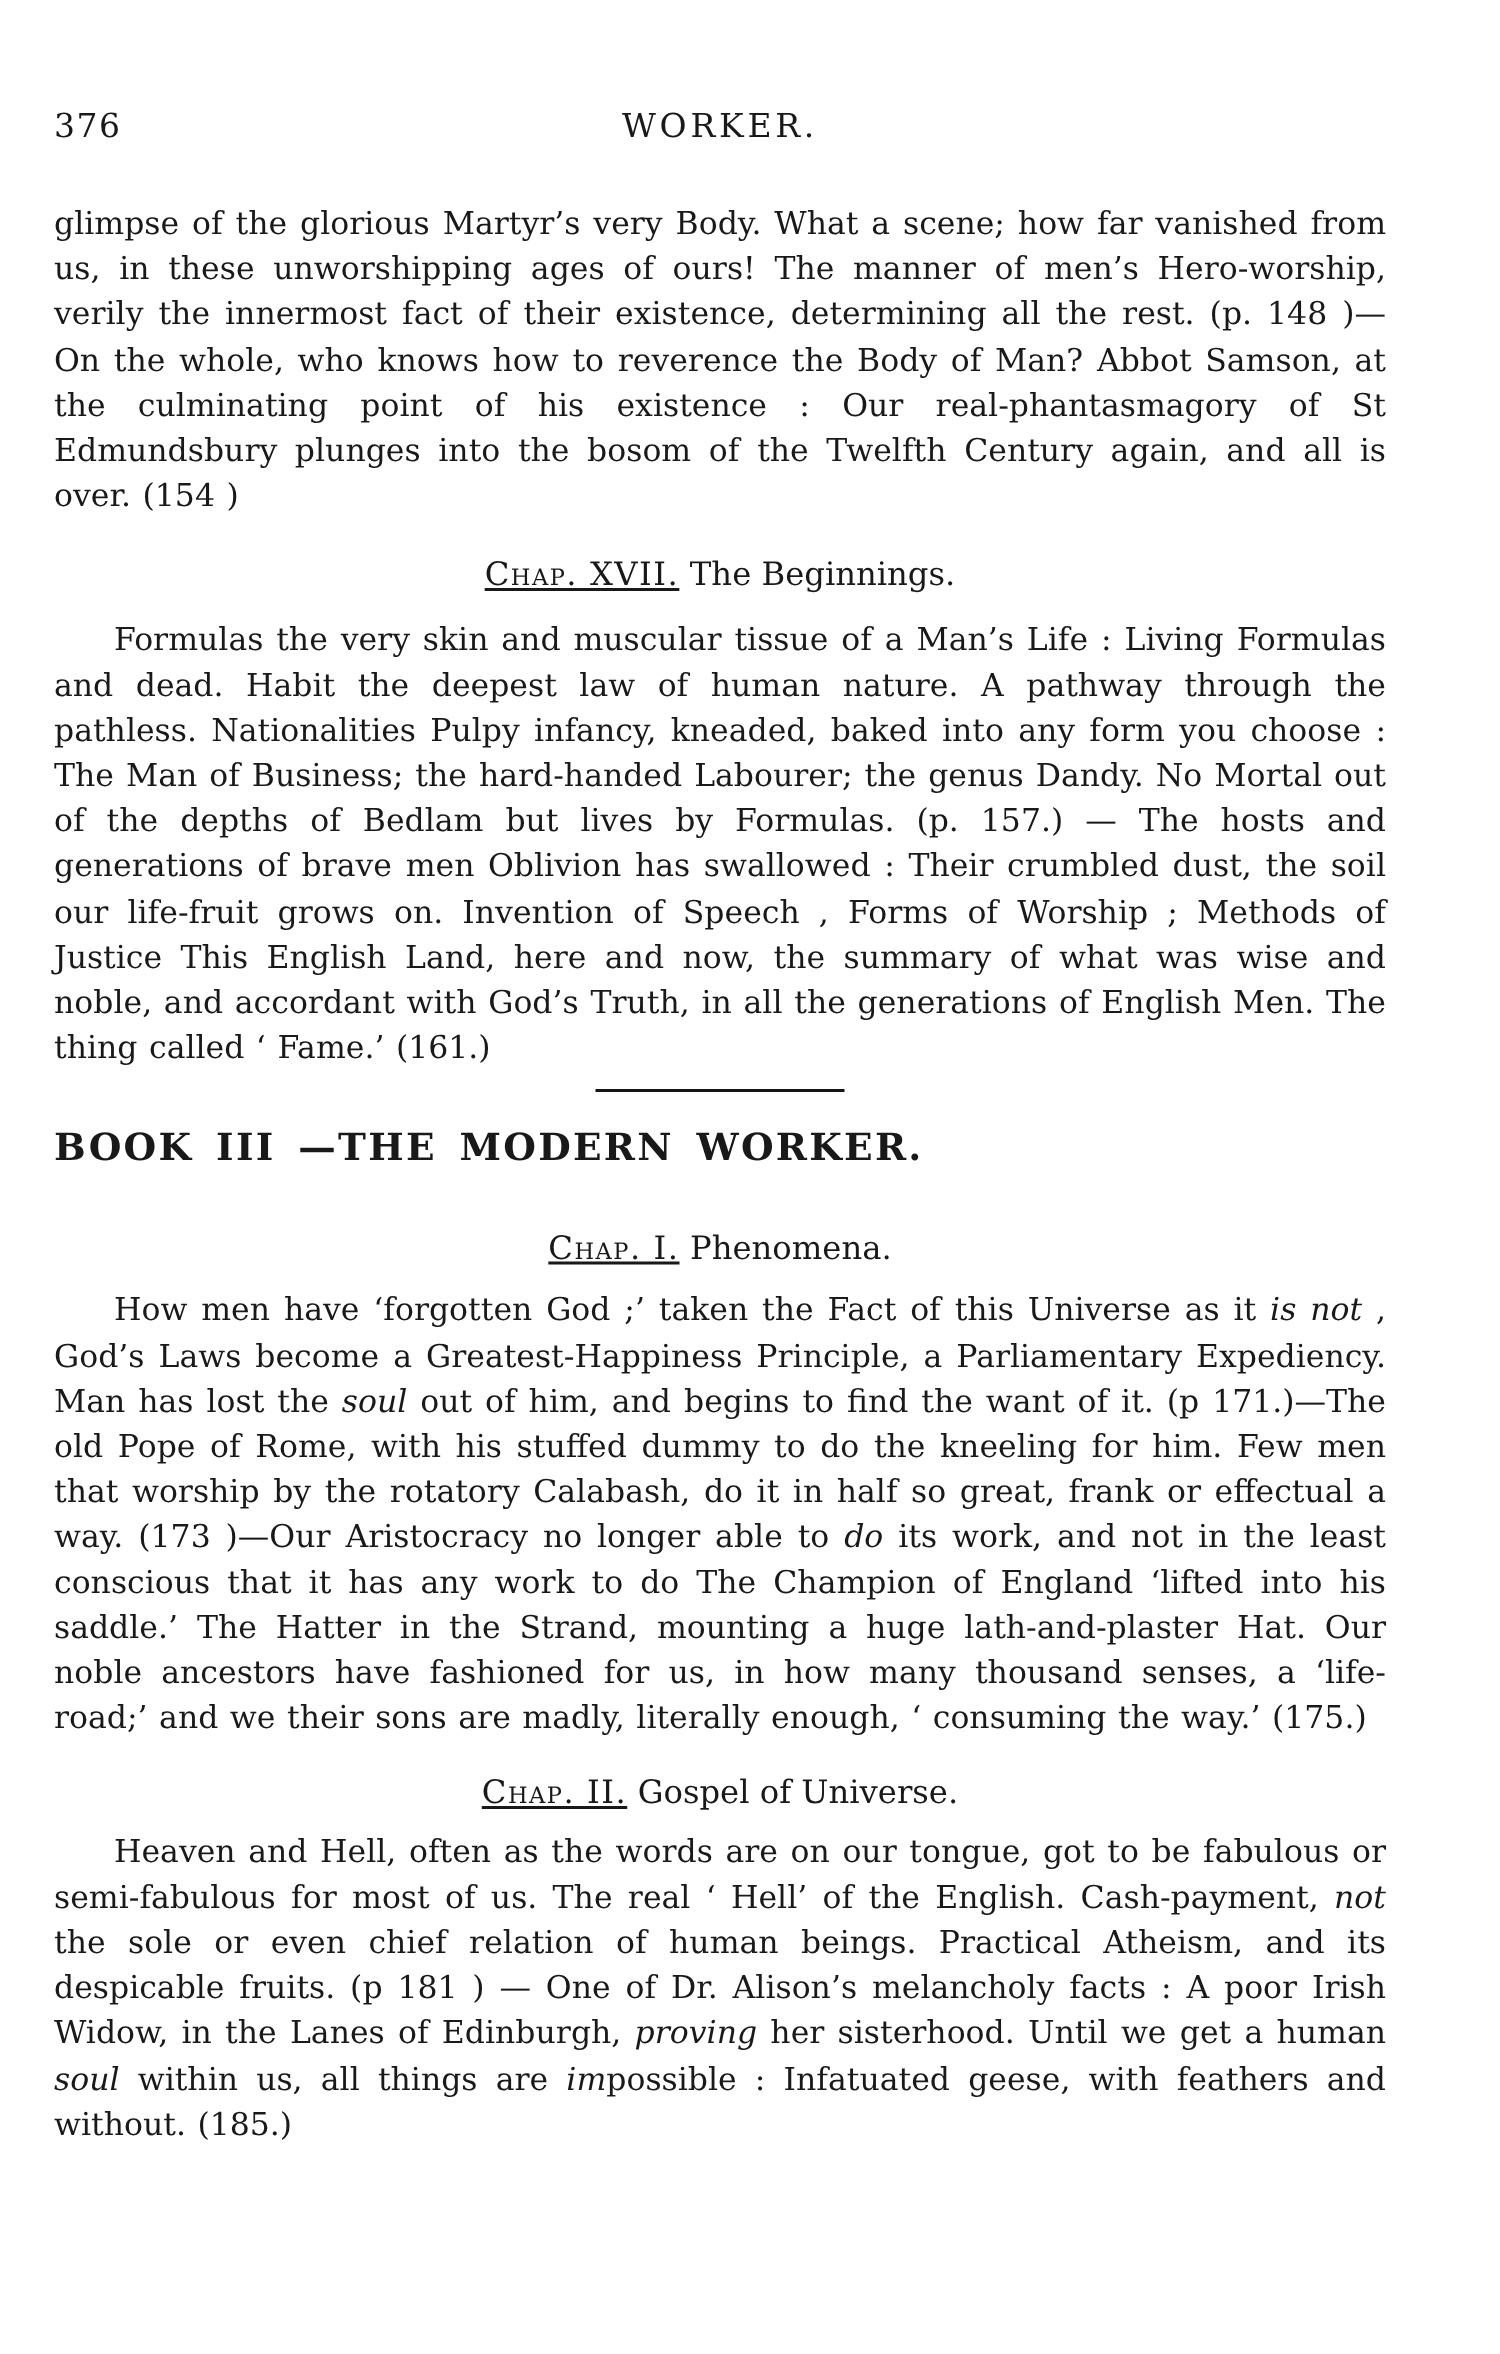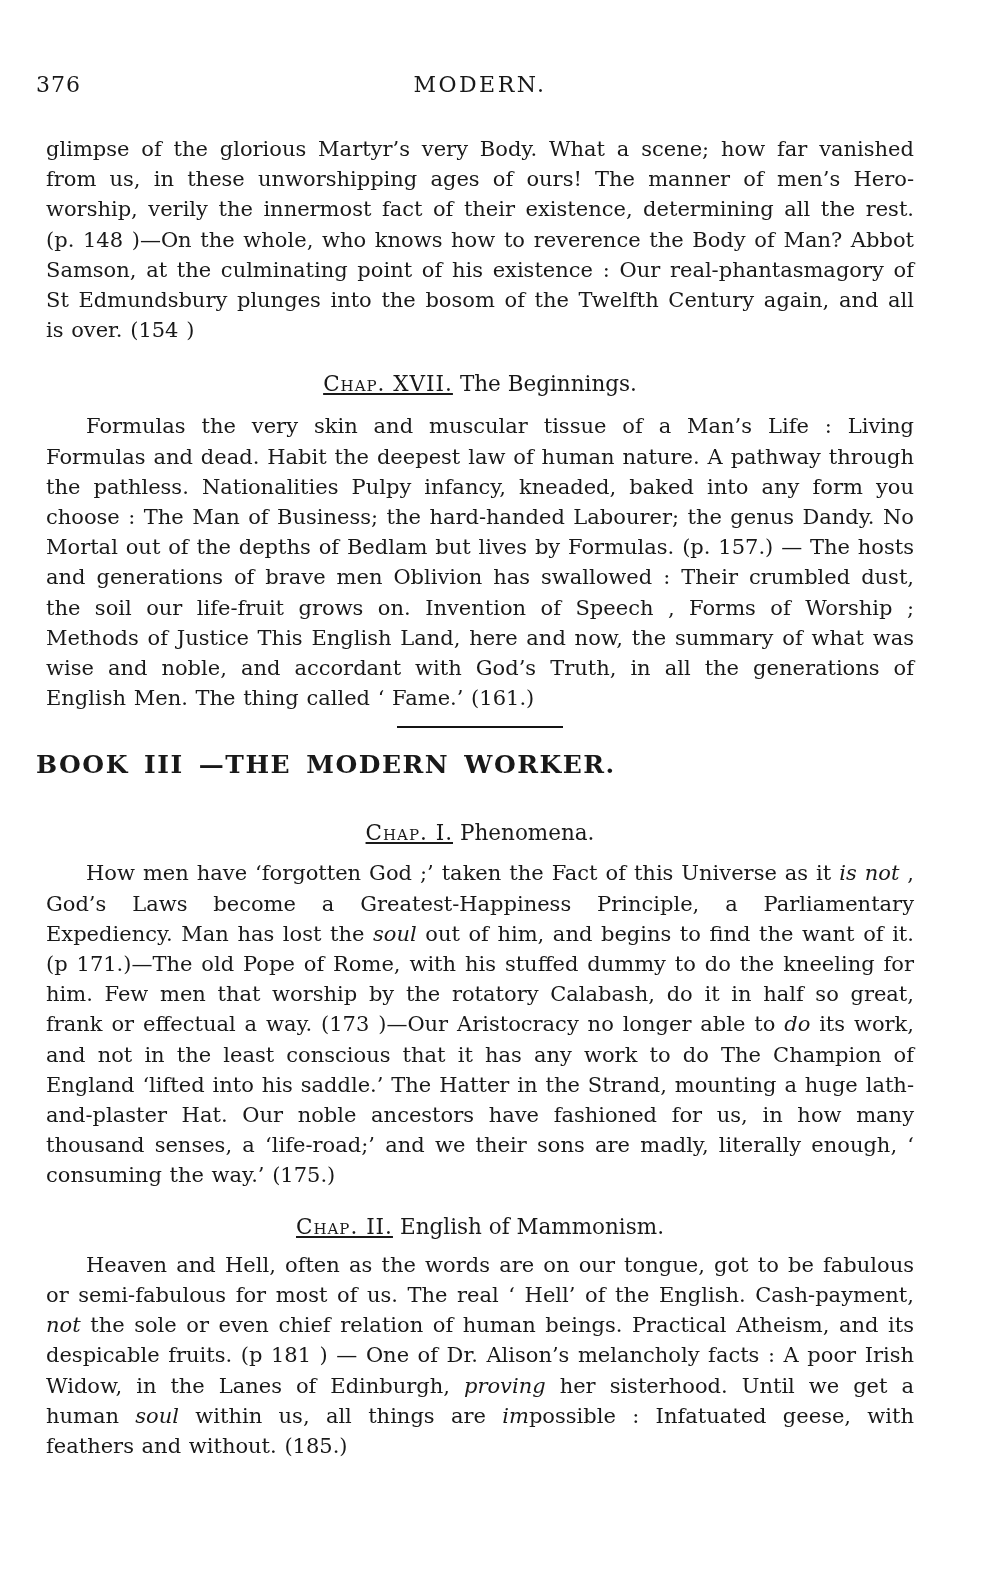--- a/index.html
+++ b/index.html
@@ -35,21 +35,21 @@
   }
   .running-head {
     position: absolute;
     left: 0;
     right: 0;
     top: 0;
     text-align: center;
     letter-spacing: 2.5px;
   }
   .para {
-    margin: 10px;
+    margin: 0;
     font-size: 21px;
     line-height: 30.2px;
     text-align: justify;
     word-spacing: 1px;
   }
   .para.indent { text-indent: 40px; }
   .intro-para  { margin-top: 34px; }
   .chap17-para { margin-top: 12px; }
   .chap1-para  { margin-top: 10px; }
   .chap2-para  { margin-top: 8px; }
@@ -87,34 +87,34 @@
     word-spacing: 5px;
   }
 </style>
 </head>
 <body>
 
 <div class="page">
 
   <header class="page-header">
     <span class="page-number">376</span>
-    <span class="running-head">MODERN.</span>
+    <span class="running-head">WORKER.</span>
   </header>
 
   <p class="para intro-para"><span>glimpse of the glorious Martyr’s very Body.  What a scene; how far vanished from us, in these unworshipping ages of ours!  The manner of men’s Hero-worship, verily the innermost fact of their existence, determining all the rest. (p. 148 )—On the whole, who knows how to reverence the Body of Man?  Abbot Samson, at the culminating point of his existence :  Our real-phantasmagory of St Edmundsbury plunges into the bosom of the Twelfth Century again, and all is over. (154 )</span></p>
 
   <h3 class="chap-heading"><span class="chap-label">Chap. XVII.</span><span class="chap-title">The Beginnings.</span></h3>
 
   <p class="para indent chap17-para"><span>Formulas the very skin and muscular tissue of a Man’s Life :  Living Formulas and dead.  Habit the deepest law of human nature.  A pathway through the pathless.  Nationalities  Pulpy infancy, kneaded, baked into any form you choose :  The Man of Business;  the hard-handed Labourer; the genus Dandy.  No Mortal out of the depths of Bedlam but lives by Formulas. (p. 157.) — The hosts and generations of brave men Oblivion has swallowed :  Their crumbled dust, the soil our life-fruit grows on.  Invention of Speech , Forms of Worship ;  Methods of Justice  This English Land, here and now, the summary of what was wise and noble, and accordant with God’s Truth, in all the generations of English Men.  The thing called ‘ Fame.’ (161.)</span></p>
 
   <div class="divider"></div>
 
   <h2 class="book-title">BOOK III —THE MODERN WORKER.</h2>
 
   <h3 class="chap-heading chap1-heading"><span class="chap-label">Chap. I.</span><span class="chap-title">Phenomena.</span></h3>
 
   <p class="para indent chap1-para"><span>How men have ‘forgotten God ;’ taken the Fact of this Universe as it </span><i>is not</i><span> , God’s Laws become a Greatest-Happiness Principle, a Parliamentary Expediency.  Man has lost the </span><i>soul</i><span> out of him, and begins to find the want of it. (p 171.)—The old Pope of Rome, with his stuffed dummy to do the kneeling for him.  Few men that worship by the rotatory Calabash, do it in half so great, frank or effectual a way. (173 )—Our Aristocracy no longer able to </span><i>do</i><span> its work, and not in the least conscious that it has any work to do  The Champion of England ‘lifted into his saddle.’  The Hatter in the Strand, mounting a huge lath-and-plaster Hat.  Our noble ancestors have fashioned for us, in how many thousand senses, a ‘life-road;’ and we their sons are madly, literally enough, ‘ consuming the way.’ (175.)</span></p>
 
-  <h3 class="chap-heading chap2-heading"><span class="chap-label">Chap. II.</span><span class="chap-title">English of Mammonism.</span></h3>
+  <h3 class="chap-heading chap2-heading"><span class="chap-label">Chap. II.</span><span class="chap-title">Gospel of Universe.</span></h3>
 
   <p class="para indent chap2-para"><span>Heaven and Hell, often as the words are on our tongue, got to be fabulous or semi-fabulous for most of us.  The real ‘ Hell’ of the English. Cash-payment, </span><i>not</i><span> the sole or even chief relation of human beings.  Practical Atheism, and its despicable fruits. (p 181 ) — One of Dr. Alison’s melancholy facts :  A poor Irish Widow, in the Lanes of Edinburgh, </span><i>proving</i><span> her sisterhood.  Until we get a human </span><i>soul</i><span> within us, all things are </span><i>im</i><span>possible :  Infatuated geese, with feathers and without. (185.)</span></p>
 
 </div>
 
 </body></html>

